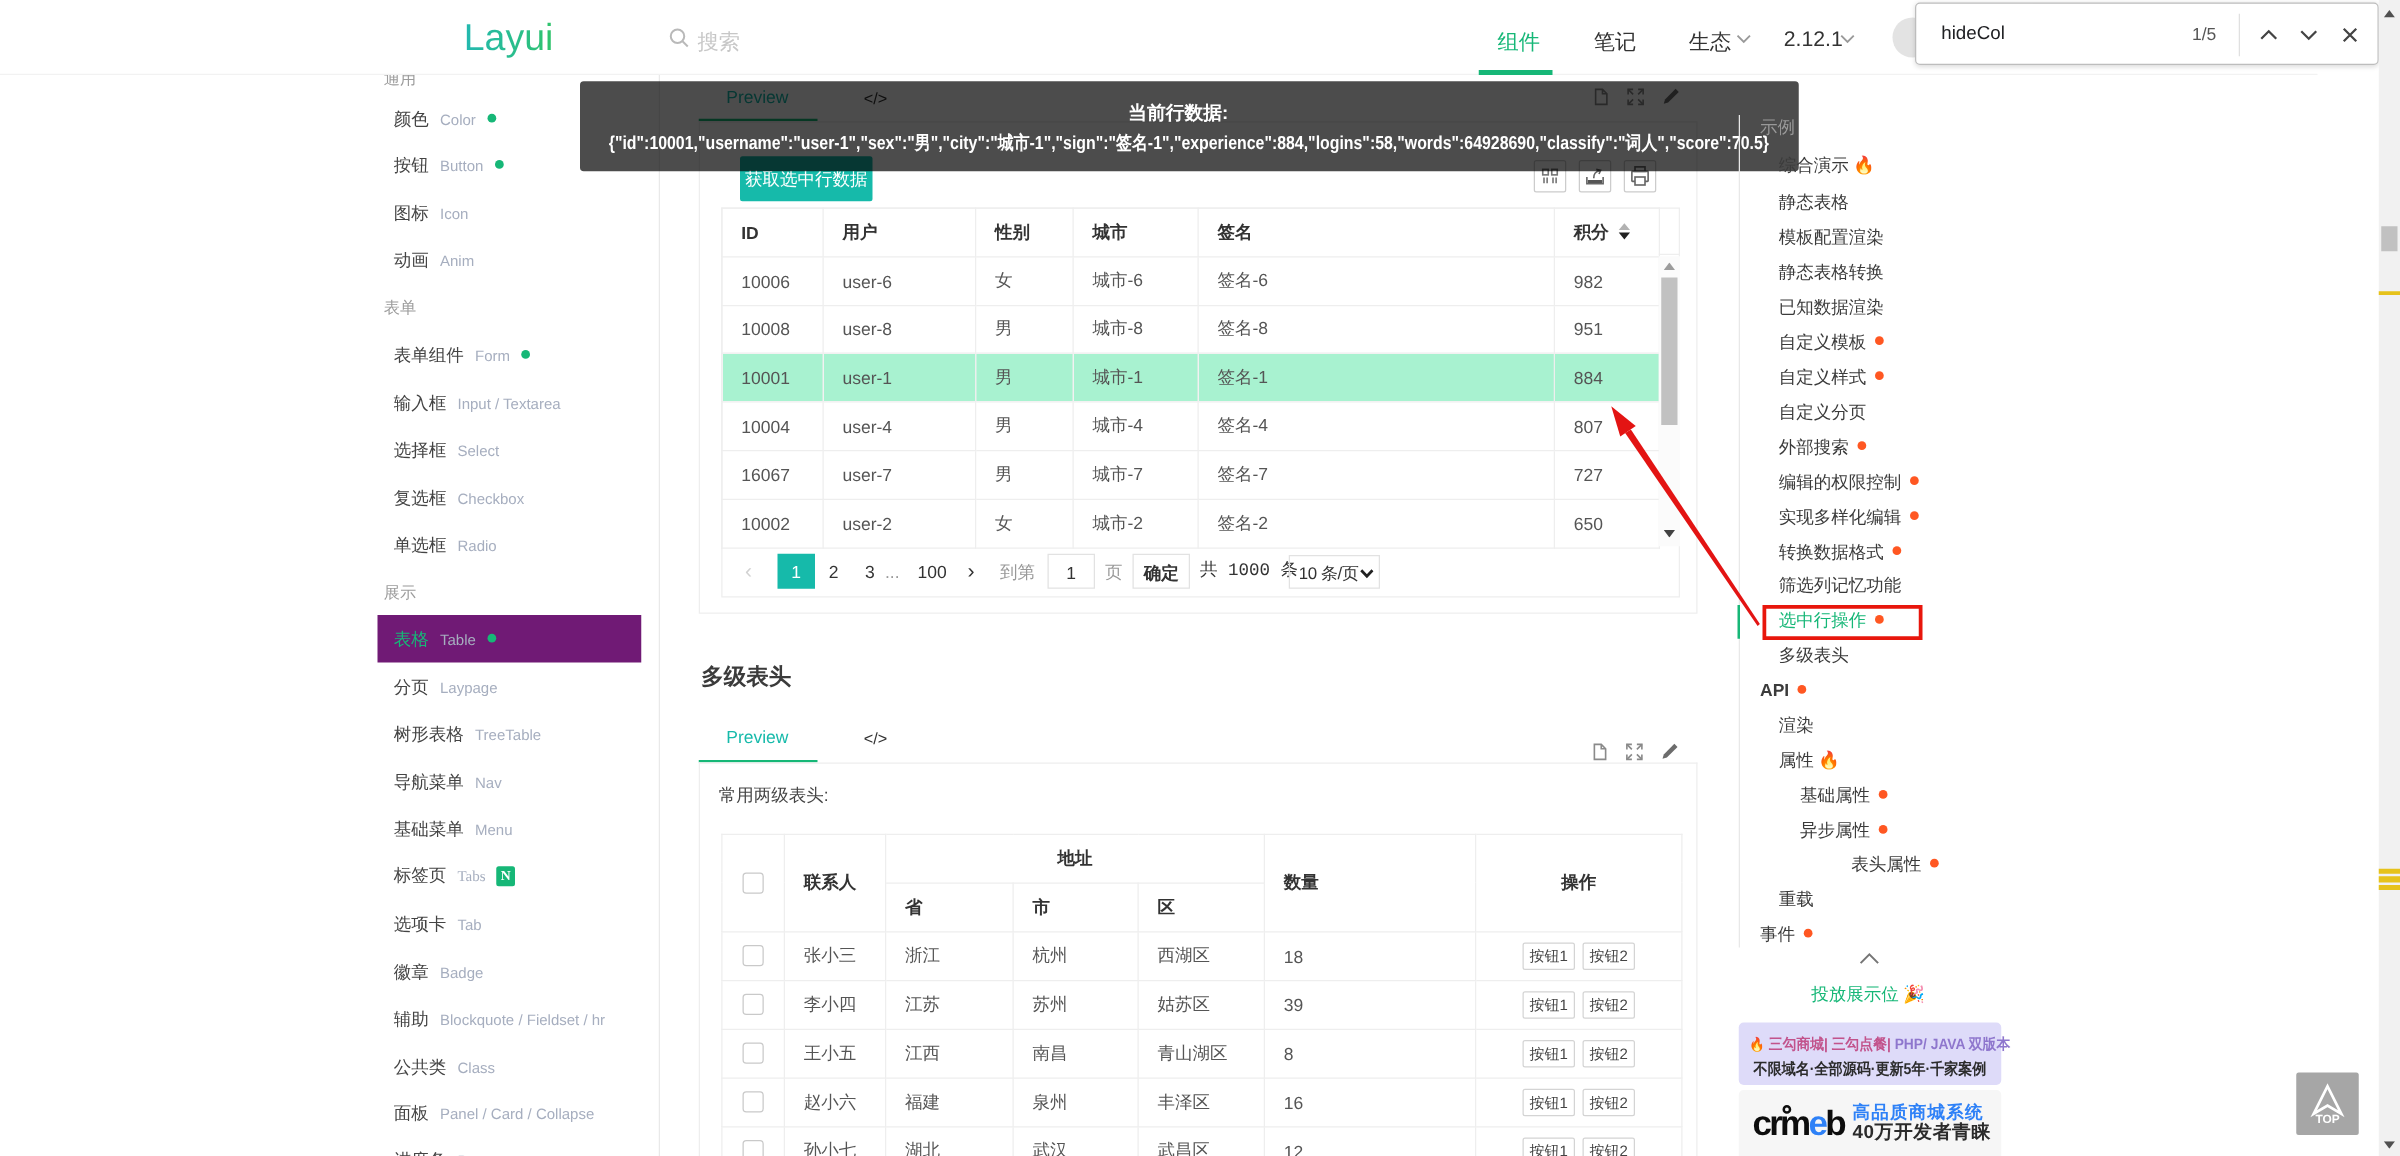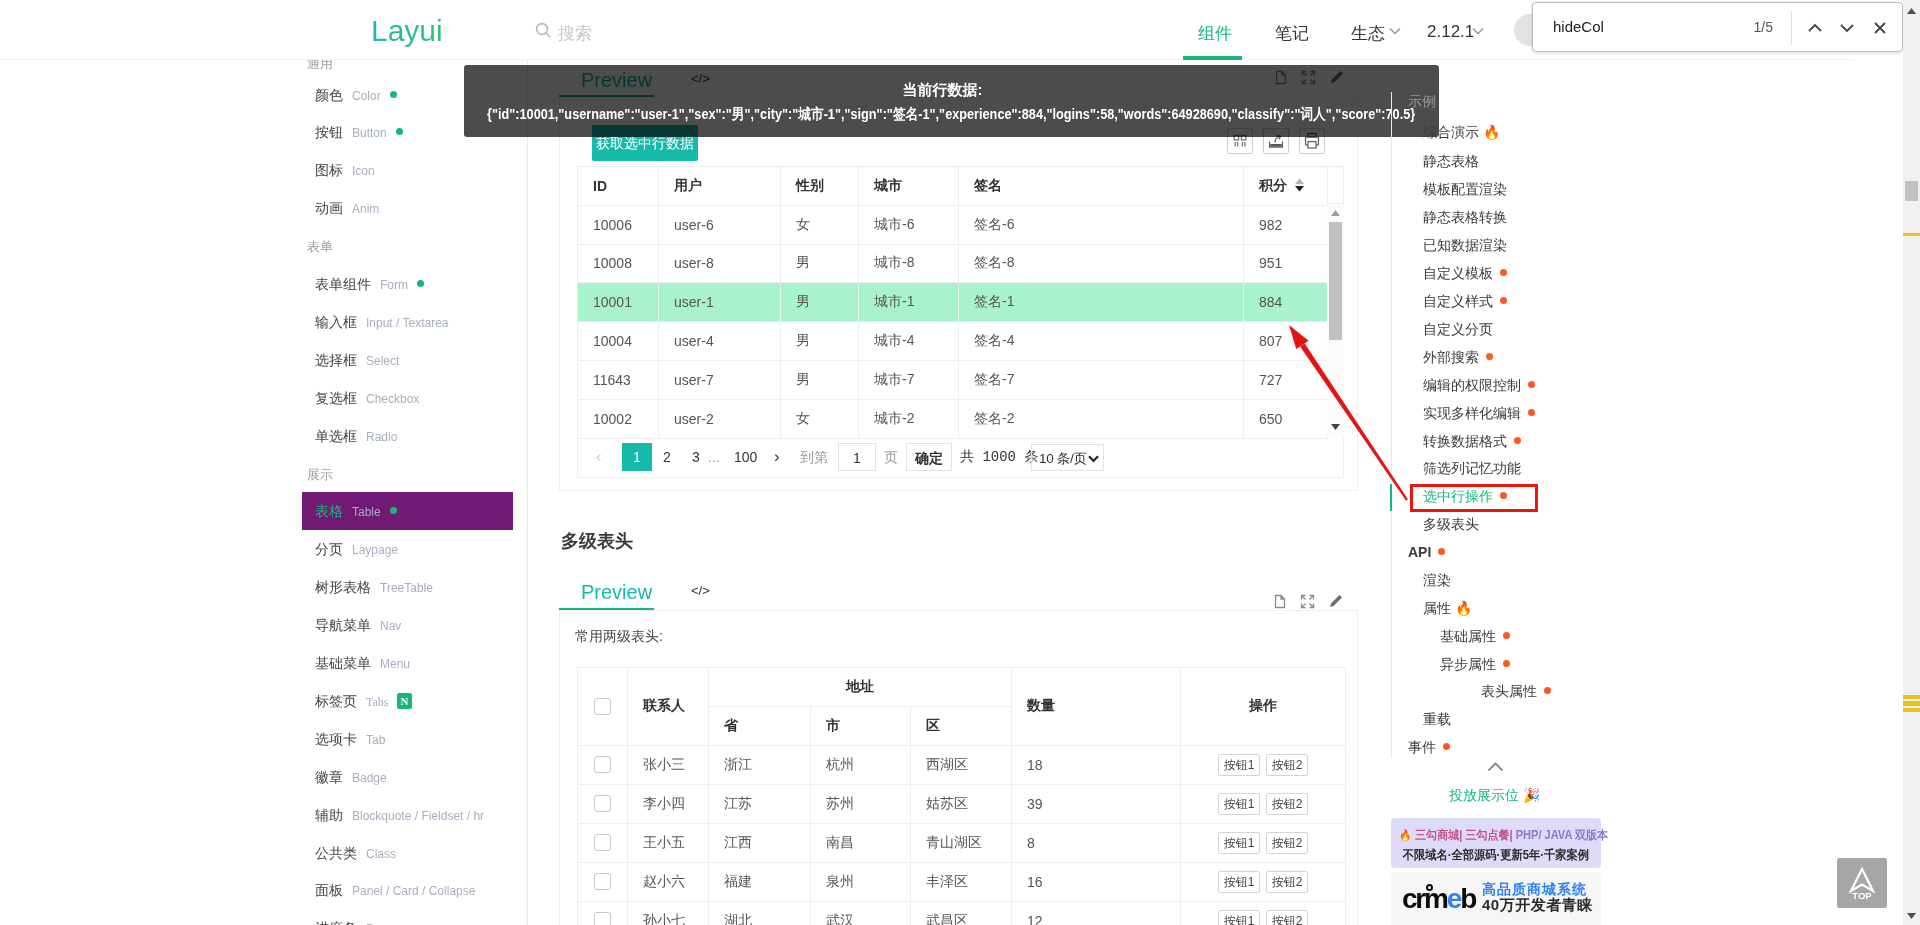--- a/index.html
+++ b/index.html
@@ -15,21 +15,21 @@
 #lside .row{position:absolute;left:2px;width:211px;height:38px;line-height:38px;white-space:nowrap;}
 #lside .m{font-size:14px;color:#444;margin-left:13px;}
 #lside .s{font-size:12px;color:#a6aebf;margin-left:9px;}
 #lside .hd{font-size:13px;color:#9c9c9c;margin-left:5px;}
 .gdot{display:inline-block;width:7px;height:7px;border-radius:50%;background:#16b777;vertical-align:2px;margin-left:9px;}
 #lside .active{background:#701a75;}
 #lside .active .m{color:#16b777;}
 .nbadge{display:inline-block;background:#16b777;color:#fff;font-size:11px;font-weight:bold;border-radius:2px;padding:0 4px;height:16px;line-height:16px;margin-left:8px;vertical-align:1px;}
 
 .card{position:absolute;border:1px solid #eee;background:#fff;}
-.tabtxt{position:absolute;font-size:20px;color:#16baaa;}
+.tabtxt{position:absolute;font-size:14px;color:#16baaa;}
 .tabcode{position:absolute;font-size:13px;color:#333;}
 .tabline{position:absolute;height:2px;background:#16b777;}
 table.lay{border-collapse:collapse;table-layout:fixed;}
 table.lay td,table.lay th{border:1px solid #eee;font-size:14px;color:#555;padding:0 15px;height:38.8px;text-align:left;font-weight:normal;white-space:nowrap;overflow:hidden;}
 table.lay th{color:#333;font-weight:bold;}
 
 .pgbox{position:absolute;height:28px;line-height:28px;font-size:14px;color:#333;}
 tr.sel td{background:#a8f2d0;}
 .ckbox{display:inline-block;width:17px;height:17px;border:1px solid #c9c9c9;border-radius:3px;background:#fff;vertical-align:middle;}
 .mbtn{display:inline-block;width:42px;height:22px;line-height:20px;border:1px solid #d4d4d4;border-radius:2px;background:#fff;font-size:12px;color:#444;text-align:center;vertical-align:middle;}
@@ -163,21 +163,21 @@
           </tr>
     <tr>
             <td>10004</td>
             <td>user-4</td>
             <td>男</td>
             <td>城市-4</td>
             <td>签名-4</td>
             <td>807</td>
           </tr>
     <tr>
-            <td>11643</td>
+            <td>16067</td>
             <td>user-7</td>
             <td>男</td>
             <td>城市-7</td>
             <td>签名-7</td>
             <td>727</td>
           </tr>
     <tr>
             <td>10002</td>
             <td>user-2</td>
             <td>女</td>

